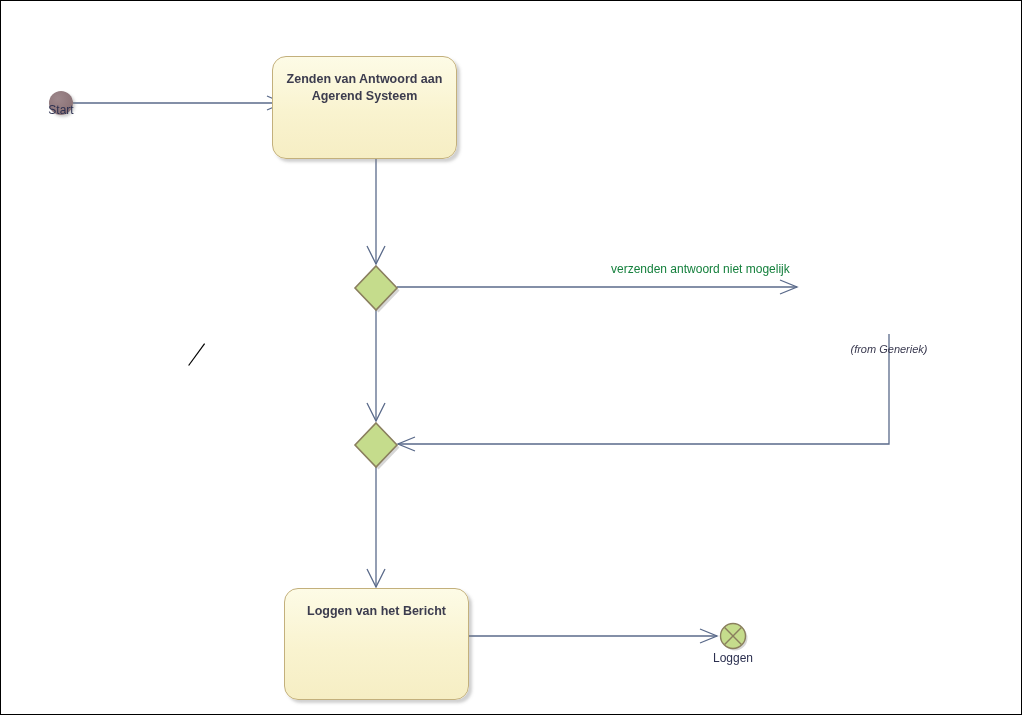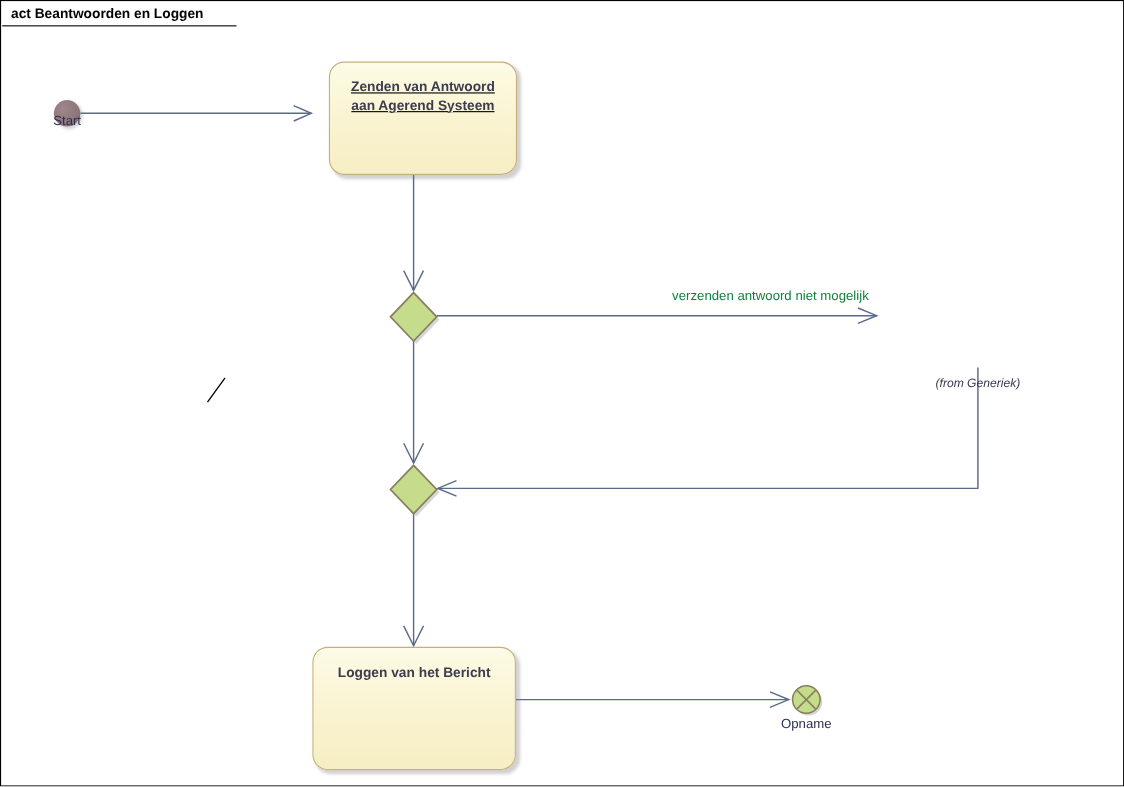--- a/index.html
+++ b/index.html
@@ -142,23 +142,20 @@
     white-space: nowrap;
     background: #ffffff;
     padding: 0 2px;
   }
 </style>
 </head>
 <body>
 
 <div id="canvas">
 
-  <div id="frame-tab">
-    <span id="frame-tab-text">act Beantwoorden en Loggen</span>
-  </div>
   <svg id="frame-tab-slant" width="1022" height="30" viewBox="0 0 1022 30">
     <path d="M 188 23 L 204 1" stroke="#000000" stroke-width="1.2" fill="none"></path>
   </svg>
 
   <svg id="wires" viewBox="0 0 1022 715">
     <g stroke="#5a6a8a" stroke-width="1.3" fill="none" stroke-linecap="butt">
 
       <g>
         <path d="M 72 102 L 282 102"></path>
         <path d="M 266 95 L 282 102 L 266 109" stroke-linejoin="miter"></path>
@@ -193,21 +190,21 @@
         <path d="M 468 635 L 716 635"></path>
         <path d="M 699 628 L 716 635 L 699 642" stroke-linejoin="miter"></path>
       </g>
 
     </g>
   </svg>
 
   <div id="start-node"></div>
   <div class="node-name" style="left:38px; top:102px; width:44px;">Start</div>
 
-  <div class="activity" style="left:298px; top:55px; width:171px; height:103px;text-decoration:underline;">
+  <div class="activity" style="left:271px; top:55px; width:185px; height:103px;">
     <div class="activity-label">Zenden van Antwoord aan Agerend Systeem</div>
   </div>
 
   <svg class="diamond" style="left:352px; top:262px;" width="48" height="50" viewBox="0 0 48 50">
     <path d="M 23 3 L 44 25 L 23 47 L 2 25 Z" fill="rgba(120,120,120,0.30)" transform="translate(2.5,2.5)"></path>
     <path d="M 23 3 L 44 25 L 23 47 L 2 25 Z" fill="#c5dc8c" stroke="#8a7f5e" stroke-width="1.6" stroke-linejoin="miter"></path>
   </svg>
 
   <div class="node-caption" style="left:808px; top:342px; width:160px;">(from Generiek)</div>
 
@@ -220,15 +217,15 @@
 
   <div class="activity" style="left:283px; top:587px; width:185px; height:112px;">
     <div class="activity-label">Loggen van het Bericht</div>
   </div>
 
   <svg id="end-node" viewBox="0 0 30 30">
     <circle cx="15.5" cy="15.5" r="12.5" fill="rgba(120,120,120,0.30)" transform="translate(1.5,1.5)"></circle>
     <circle cx="15" cy="15" r="12.5" fill="#c5dc8c" stroke="#8a7f5e" stroke-width="1.4"></circle>
     <path d="M 6.6 6.6 L 23.4 23.4 M 23.4 6.6 L 6.6 23.4" stroke="#8a7f5e" stroke-width="1.4" fill="none"></path>
   </svg>
-  <div class="node-name" style="left:700px; top:650px; width:64px;">Opname</div>
+  <div class="node-name" style="left:700px; top:650px; width:64px;">Loggen</div>
 
 </div>
 
 </body></html>

